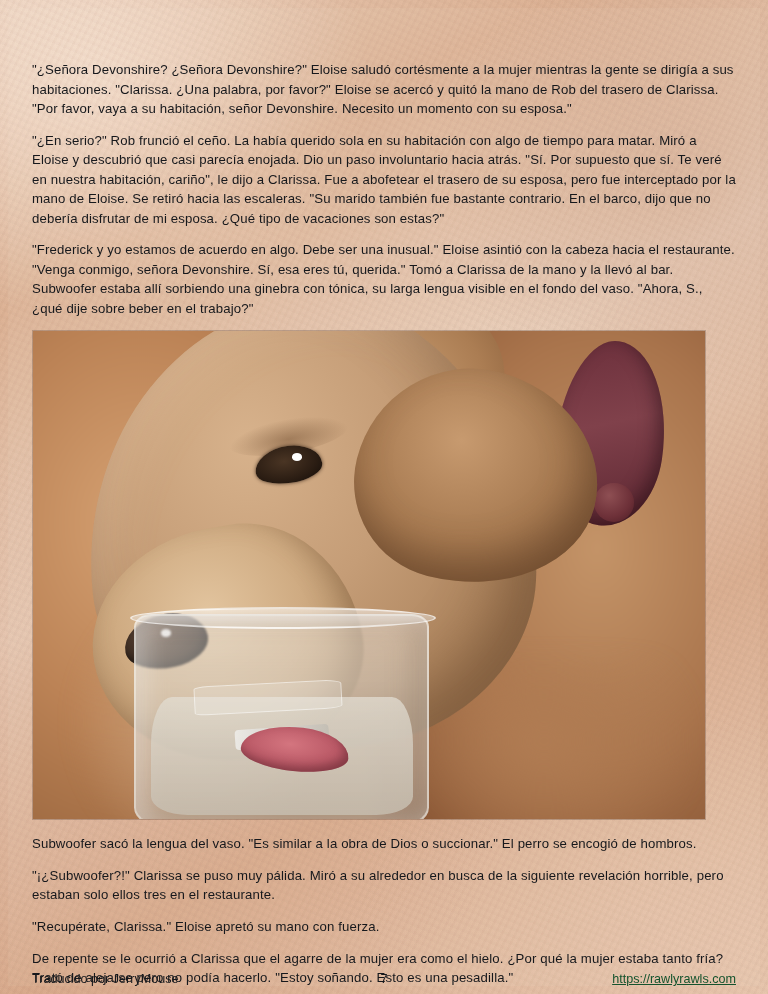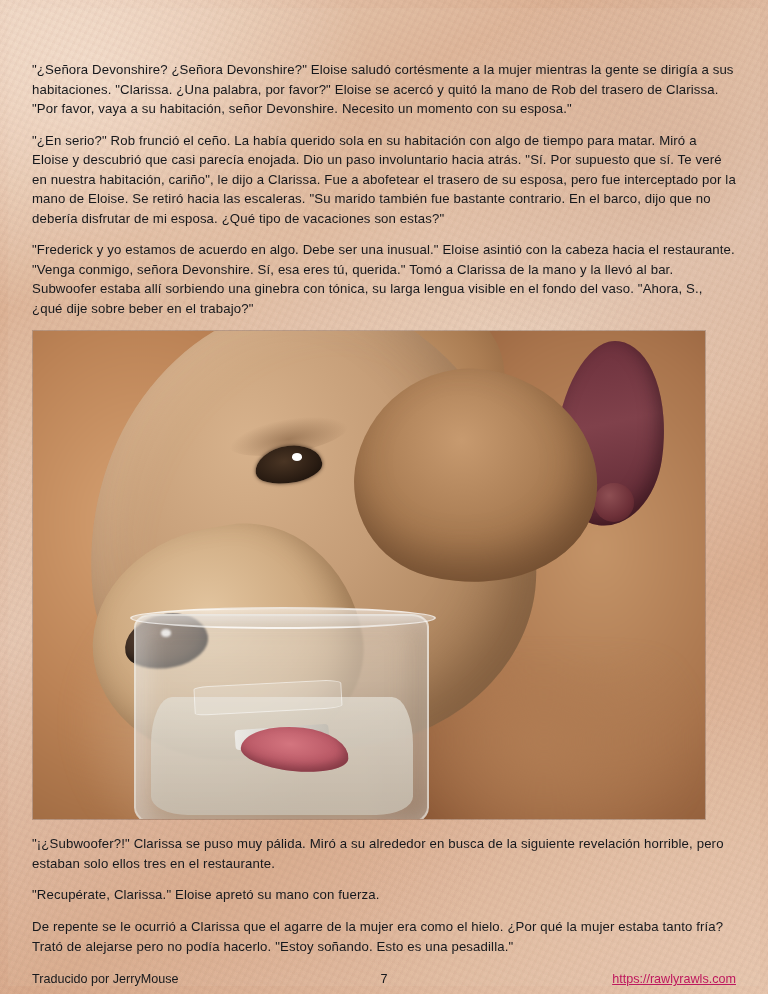--- a/index.html
+++ b/index.html
@@ -276,21 +276,21 @@
   }
   .footer-center {
     position: absolute;
     left: 0; right: 0;
     text-align: center;
     font-size: 12.6px;
     color: #16181c;
     pointer-events: none;
   }
   .footer a, .footer-url {
-    color: #be185d;
+    color: #14532d;
     font-size: 12.6px;
   }
 </style>
 </head>
 <body>
 
 <div class="page-bg"></div>
 <div class="sheet"></div>
 
 <div class="content">
@@ -318,20 +318,21 @@
       <div class="nose-shine"></div>
       <div class="glass"></div>
       <div class="liquid"></div>
       <div class="ice"></div>
       <div class="straw"></div>
       <div class="tongue"></div>
       <div class="glass-rim"></div>
     </div>
   </div>
 
+  <p class="para">Subwoofer sacó la lengua del vaso. "Es similar a la obra de Dios o succionar." El perro se encogió de hombros.</p>
   <p class="para">"¡¿Subwoofer?!" Clarissa se puso muy pálida. Miró a su alrededor en busca de la siguiente revelación horrible, pero estaban solo ellos tres en el restaurante.</p>
   <p class="para">"Recupérate, Clarissa." Eloise apretó su mano con fuerza.</p>
   <p class="para">De repente se le ocurrió a Clarissa que el agarre de la mujer era como el hielo. ¿Por qué la mujer estaba tanto fría? Trató de alejarse pero no podía hacerlo. "Estoy soñando. Esto es una pesadilla."</p>
 
 </div>
 
 <div class="footer">
   <span>Traducido por JerryMouse</span>
   <span class="footer-center">7</span>
   <a class="footer-url" href="#">https://rawlyrawls.com</a>

